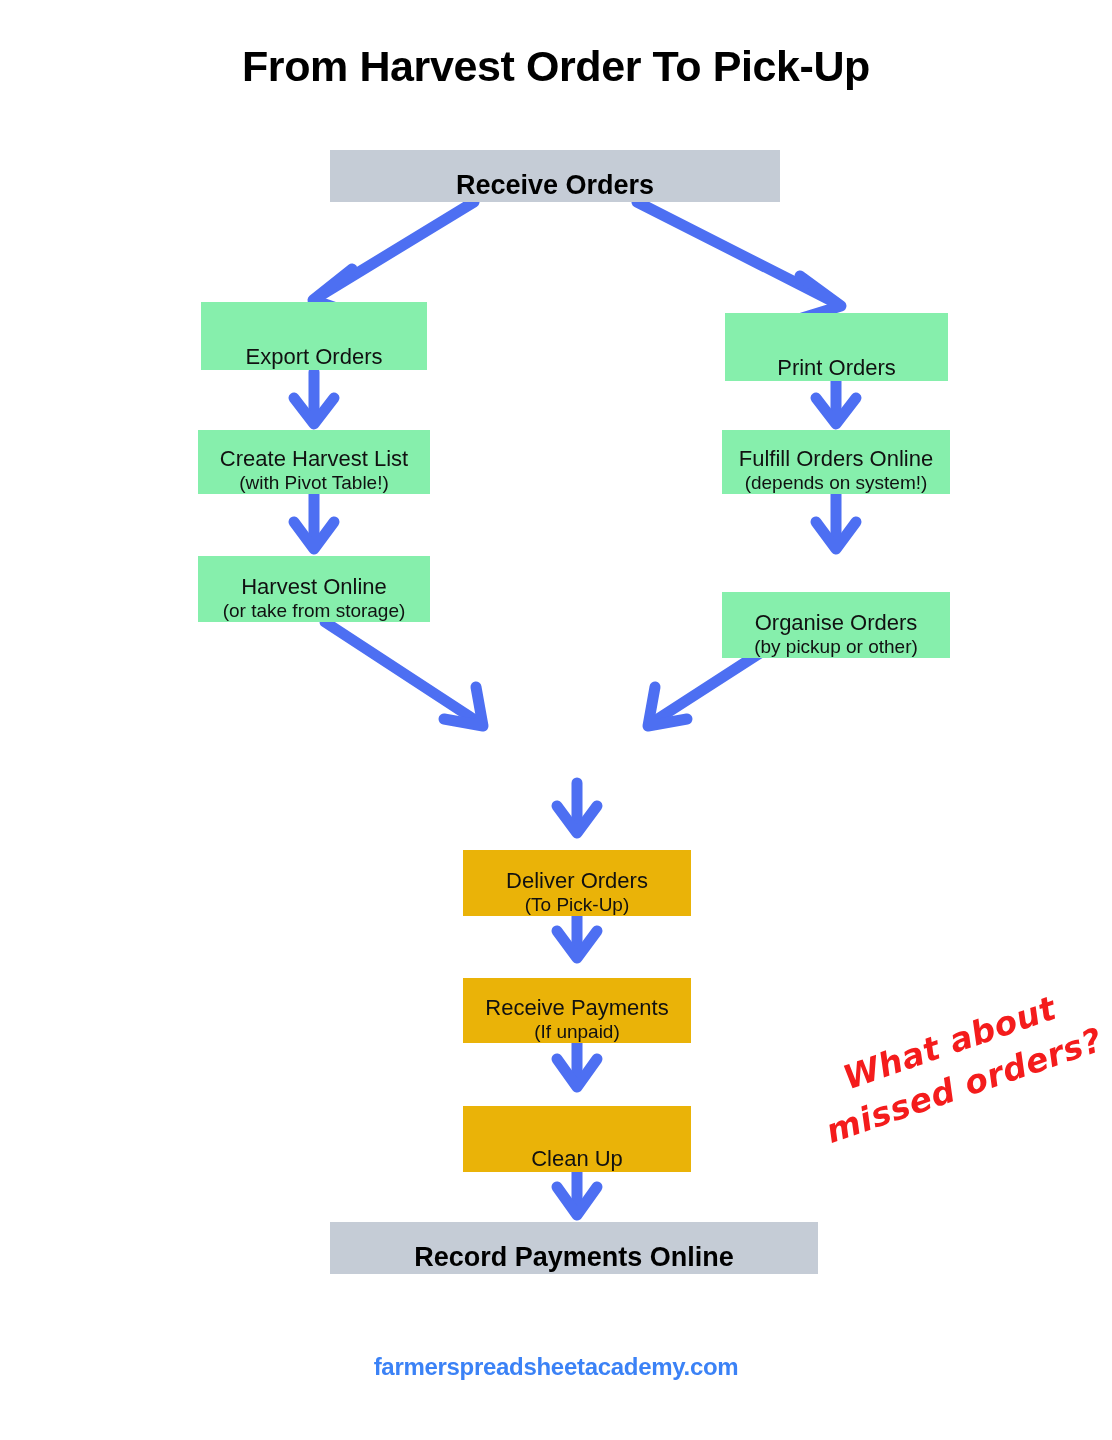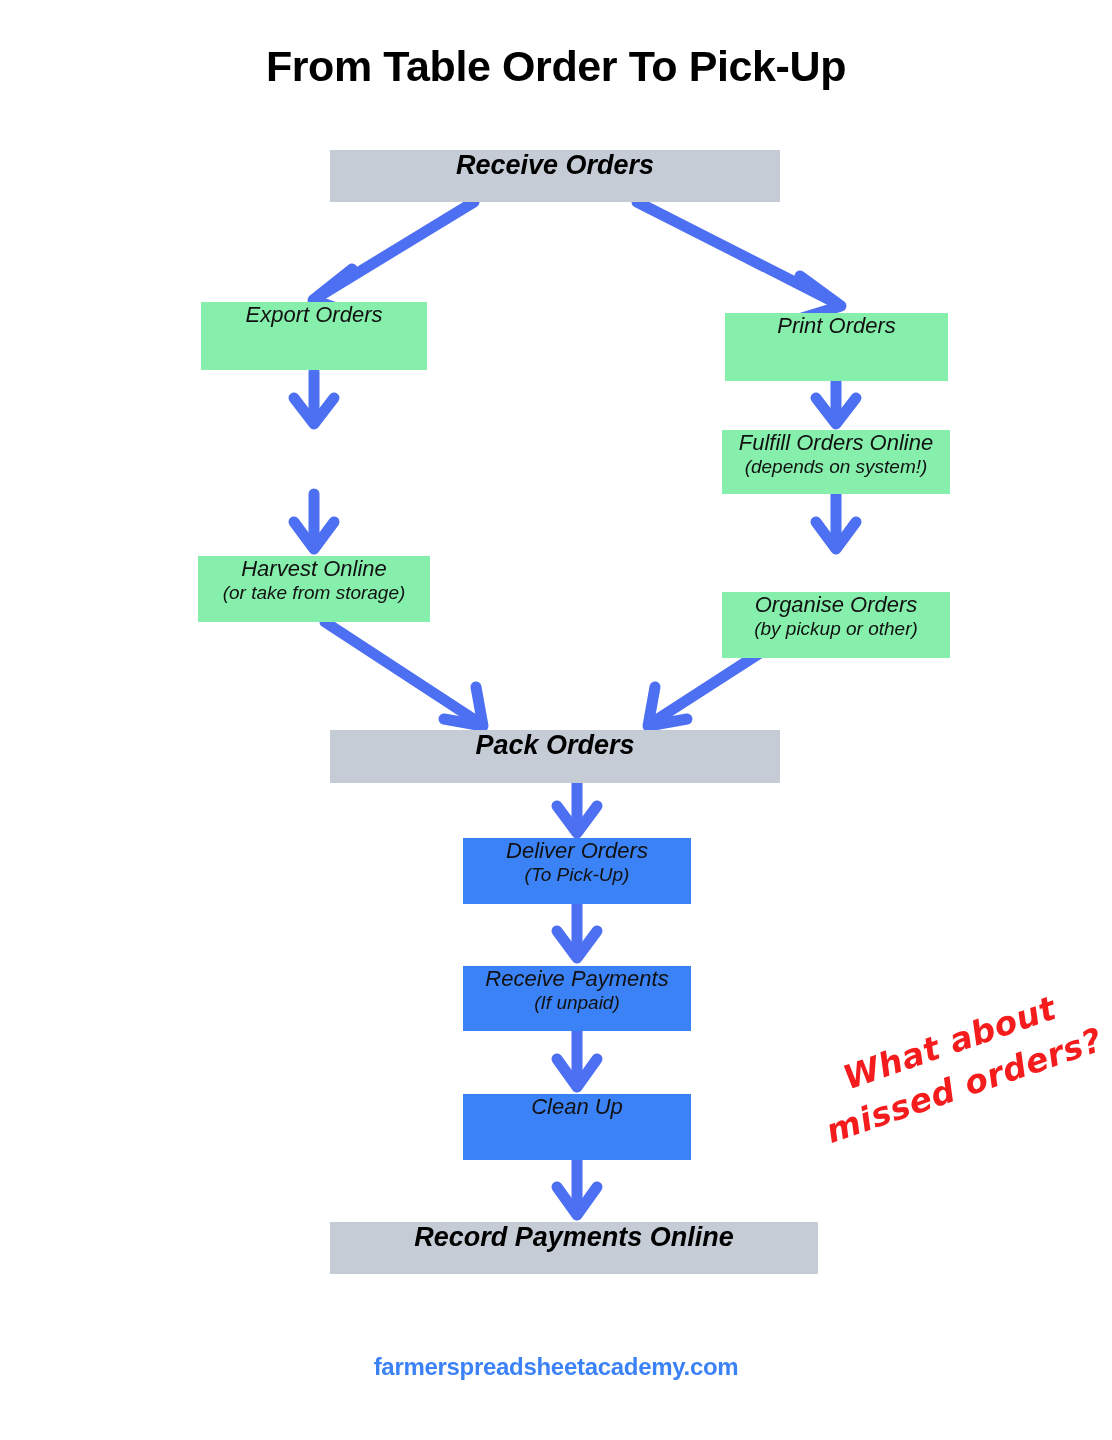--- a/index.html
+++ b/index.html
@@ -40,47 +40,47 @@
     font-weight: bold;
     letter-spacing: -0.3px;
     color: #3b82f6;
   }
   .node {
     position: absolute;
     box-sizing: border-box;
     display: flex;
     flex-direction: column;
     align-items: center;
-    justify-content: flex-start;
+    justify-content: flex-end;
     text-align: center;
     line-height: 1.18;
-    font-style: italic;
   }
   .node .main {
     display: block;
   }
   .node .sub {
     display: block;
     font-size: 19px;
   }
   .node.gray {
     background: #c5ccd6;
     font-weight: bold;
     font-size: 27px;
     color: #000000;
   }
   .node.yellow {
     background: #86efac;
     font-size: 22px;
     color: #111111;
   }
   .node.green {
-    background: #3b82f6;
+    background: #eab308;
     font-size: 22px;
     color: #111111;
+    margin-top: 12px;
   }
   .node.yellow .main, .node.green .main {
     font-size: 22px;
   }
   .arrow-layer {
     position: absolute;
     left: 0;
     top: 0;
     width: 1112px;
     height: 1440px;
@@ -101,21 +101,21 @@
     transform-origin: 50% 50%;
     font-family: "DejaVu Sans", sans-serif;
     letter-spacing: 0.5px;
   }
 </style>
 </head>
 <body>
 
 <div id="page">
 
-  <div class="title">From Table Order To Pick-Up</div>
+  <div class="title">From Harvest Order To Pick-Up</div>
 
   <svg class="arrow-layer" viewBox="0 0 1112 1440" width="1112" height="1440">
     <g stroke="#4d6ff2" fill="none" stroke-width="11" stroke-linecap="round" stroke-linejoin="round">
 
       <g>
         <line x1="474" y1="202" x2="318" y2="297"></line>
         <polyline points="352,269 313,300 351,313"></polyline>
       </g>
 
       <g>
@@ -177,43 +177,44 @@
   </svg>
 
   <div class="node gray" style="left:330px; top:150px; width:450px; height:52px;">
     <span class="main">Receive Orders</span>
   </div>
 
   <div class="node yellow" style="left:201px; top:302px; width:226px; height:68px;">
     <span class="main">Export Orders</span>
   </div>
 
+  <div class="node yellow" style="left:198px; top:430px; width:232px; height:64px;">
+    <span class="main">Create Harvest List</span>
+    <span class="sub">(with Pivot Table!)</span>
+  </div>
 
   <div class="node yellow" style="left:198px; top:556px; width:232px; height:66px;">
     <span class="main">Harvest Online</span>
     <span class="sub">(or take from storage)</span>
   </div>
 
   <div class="node yellow" style="left:725px; top:313px; width:223px; height:68px;">
     <span class="main">Print Orders</span>
   </div>
 
   <div class="node yellow" style="left:722px; top:430px; width:228px; height:64px;">
     <span class="main">Fulfill Orders Online</span>
     <span class="sub">(depends on system!)</span>
   </div>
 
   <div class="node yellow" style="left:722px; top:556px; width:228px; height:66px;margin-top:36px;">
     <span class="main">Organise Orders</span>
     <span class="sub">(by pickup or other)</span>
   </div>
 
-  <div class="node gray" style="left:330px; top:730px; width:450px; height:53px;">
-    <span class="main">Pack Orders</span>
-  </div>
 
   <div class="node green" style="left:463px; top:838px; width:228px; height:66px;">
     <span class="main">Deliver Orders</span>
     <span class="sub">(To Pick-Up)</span>
   </div>
 
   <div class="node green" style="left:463px; top:966px; width:228px; height:65px;">
     <span class="main">Receive Payments</span>
     <span class="sub">(If unpaid)</span>
   </div>

